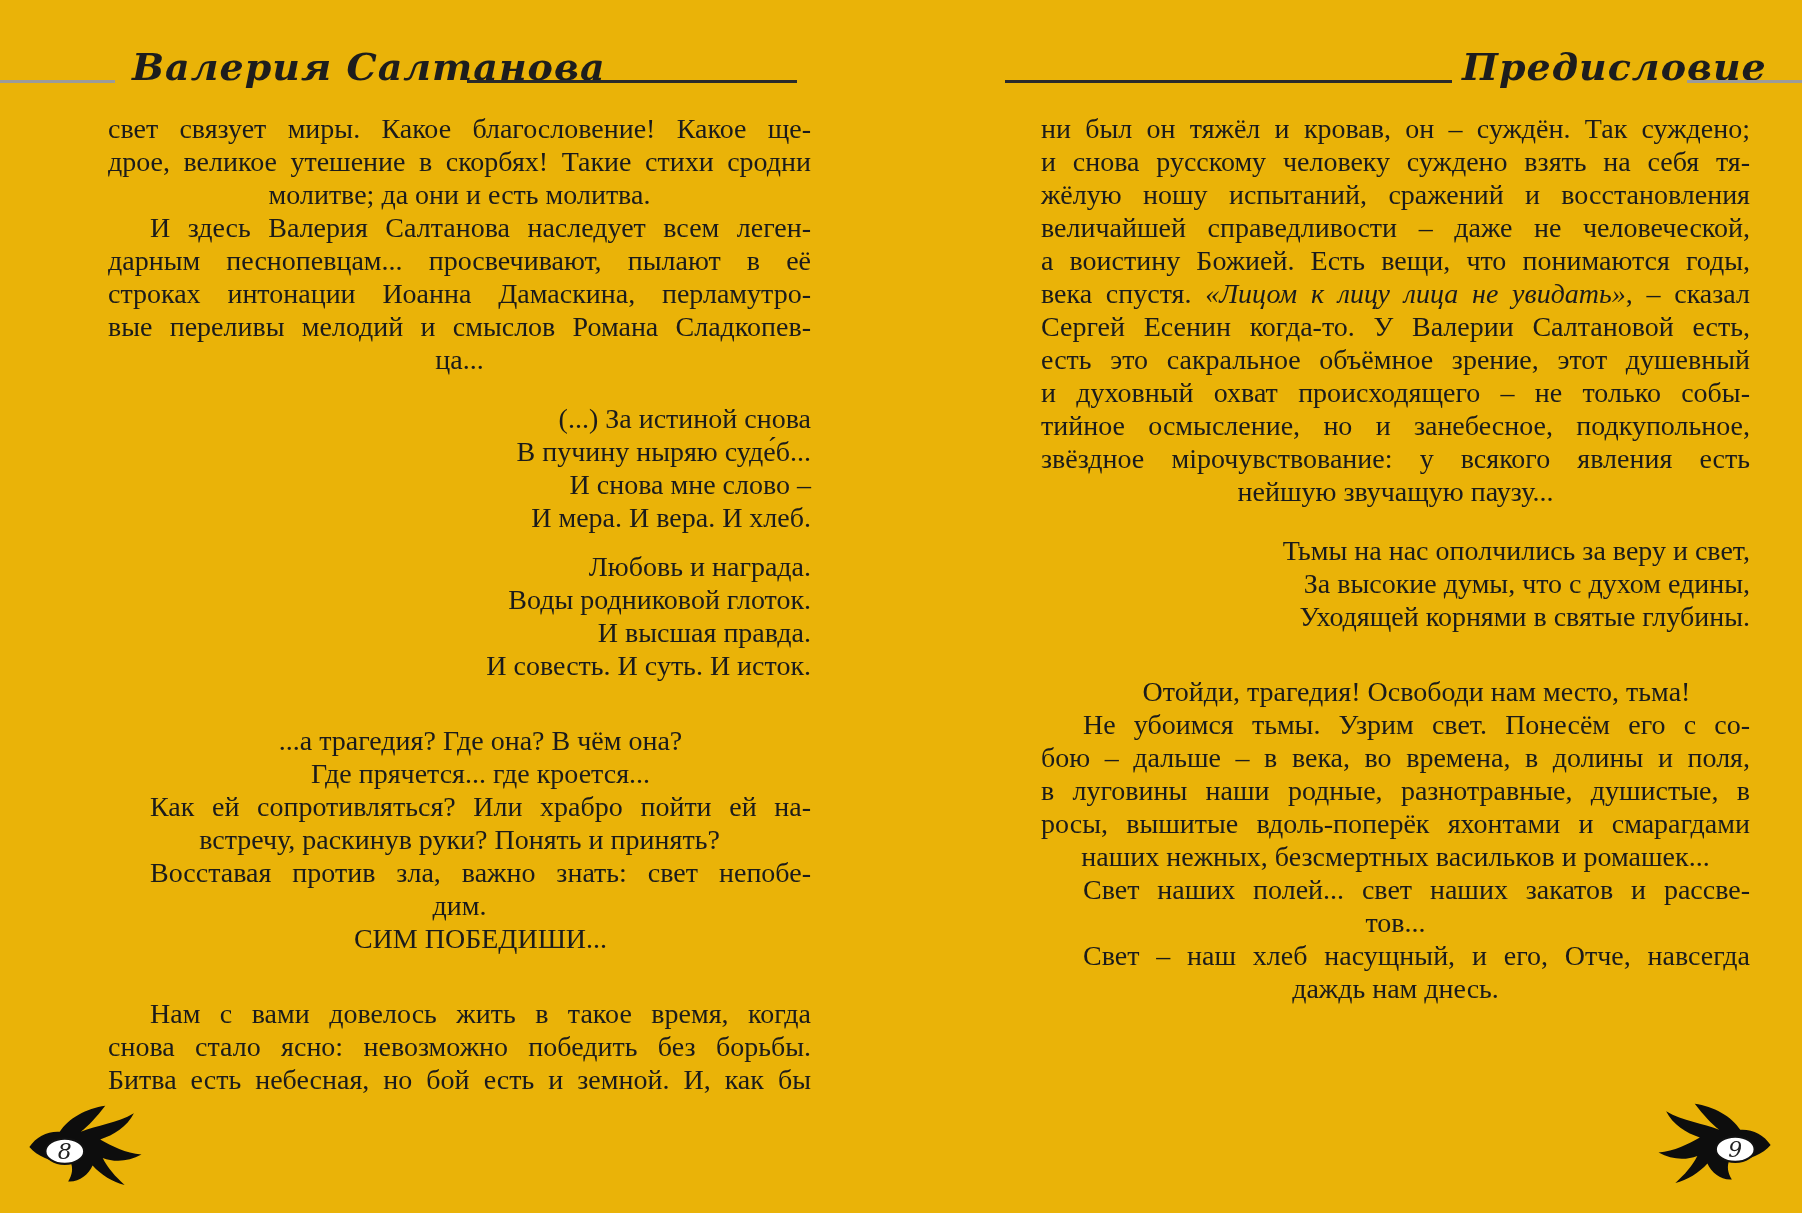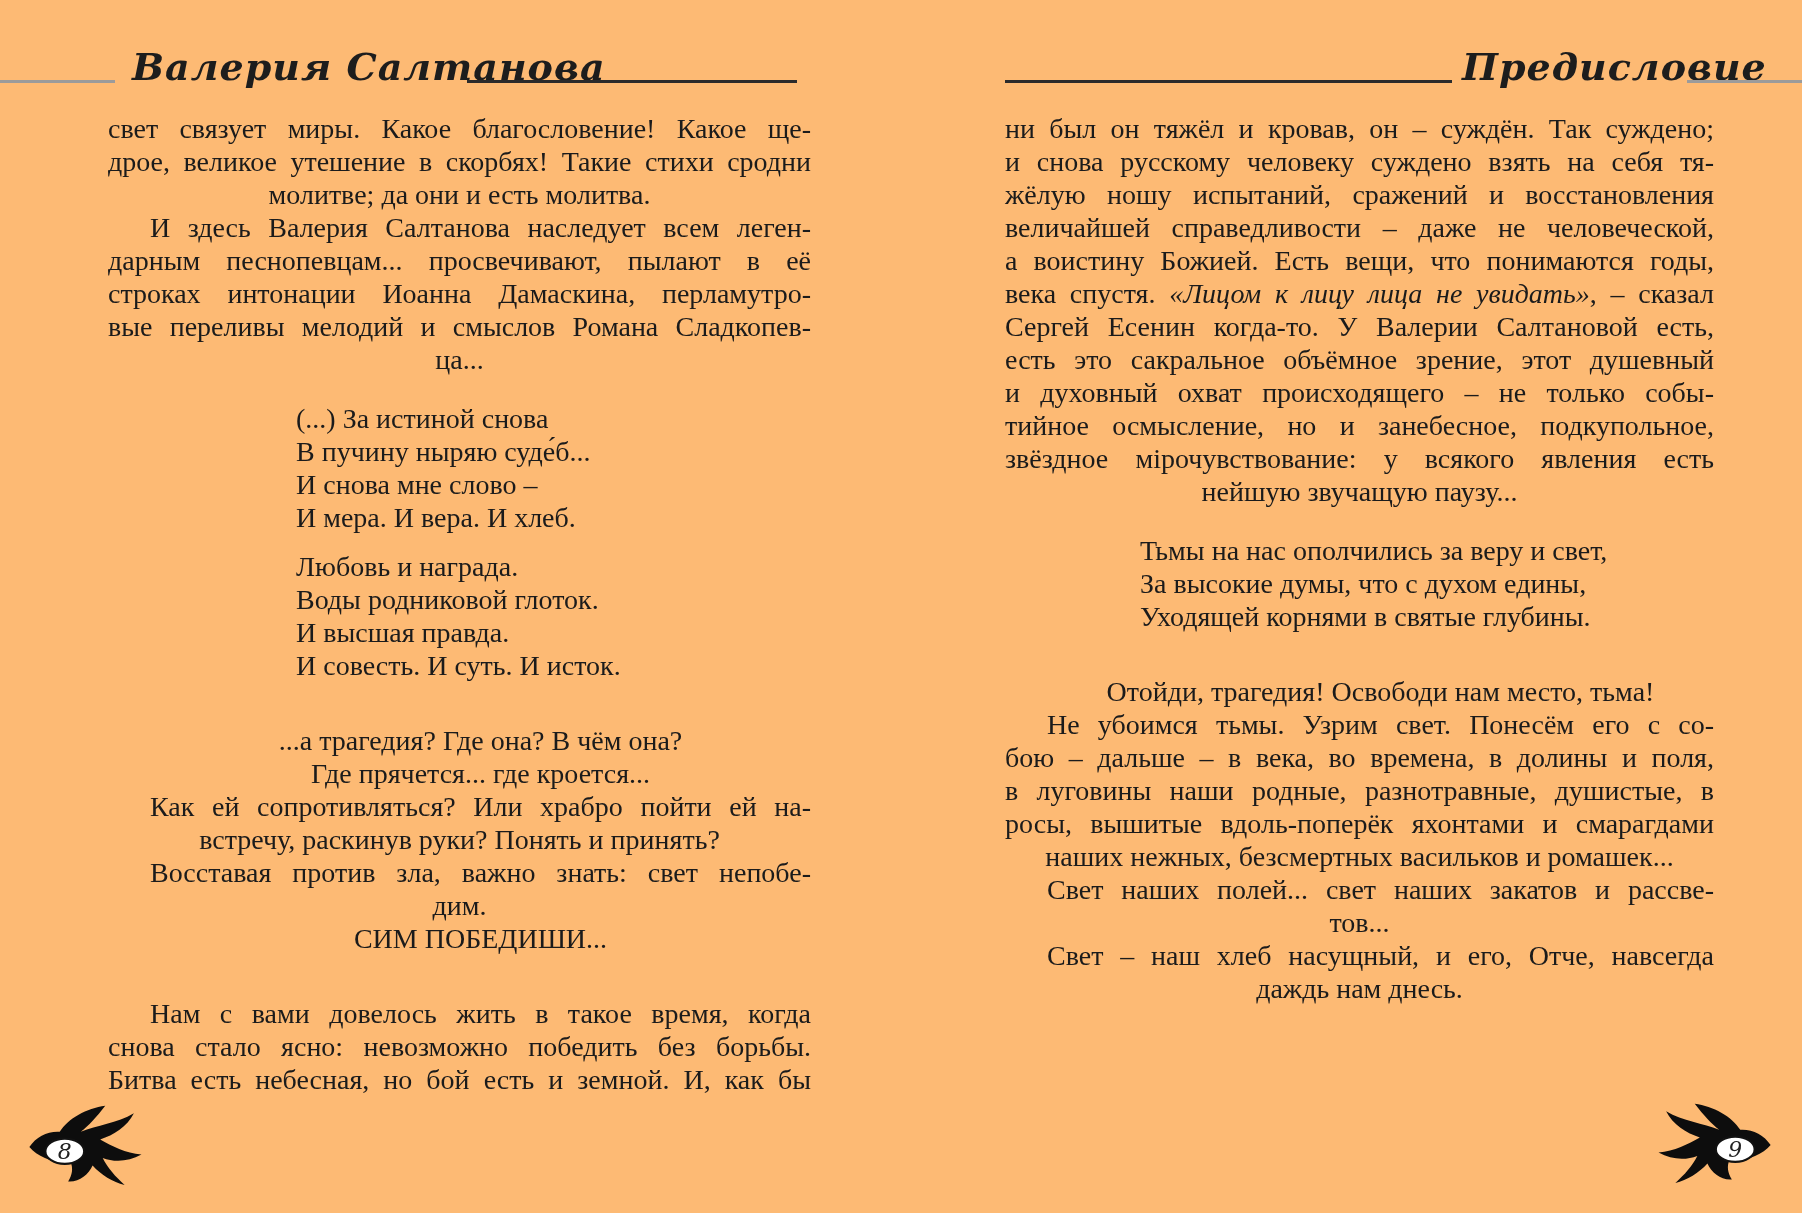--- a/index.html
+++ b/index.html
@@ -1,46 +1,46 @@
 <!DOCTYPE html>
 <html lang="ru"><head>
 <meta charset="utf-8">
 <style>
   html,body{margin:0;padding:0;background:#ffffff;}
   .book{
     position:relative;
     width:1802px;height:1213px;
-    background:#fdba74;
+    background:#eab308;
     font-family:"Liberation Serif", serif;
     color:#1b1b1b;
     overflow:hidden;
   }
   
   .rule{position:absolute;height:3px;}
   .rule.dark{background:#2b2b2b;}
   .rule.gray{background:#9b9b9b;}
   .script-head{
     position:absolute;top:44px;
     font-family:"DejaVu Serif", serif;
     font-style:italic;font-weight:700;
     font-size:38px;letter-spacing:1px;
     color:#1d1d1d;white-space:nowrap;
   }
   
   .column{position:absolute;top:112px;}
   .column.left{left:108px;width:703px;}
-  .column.right{left:1005px;width:709px;}
+  .column.right{left:1041px;width:709px;}
   .line{
     font-size:28px;line-height:33px;
     text-align:center;white-space:normal;
   }
   .line.just{text-align:justify;text-align-last:justify;}
   .line.indent{text-indent:42px;}
   .it{font-style:italic;}
-  .poem .line{text-align:left;text-align-last:auto;}
+  .poem .line{text-align:right;text-align-last:auto;}
   .column.left .poem{margin-left:188px;}
   .column.right .poem{margin-left:135px;}
   .gap-s{height:16px;}
   .gap-m{height:26px;}
   .gap-l{height:42px;}
   
   .swallow{position:absolute;width:118px;height:86px;}
   .swallow.left{left:26px;top:1104px;}
   .swallow.right{left:1656px;top:1102px;}
   .swallow path{fill:#0d0d0d;}

